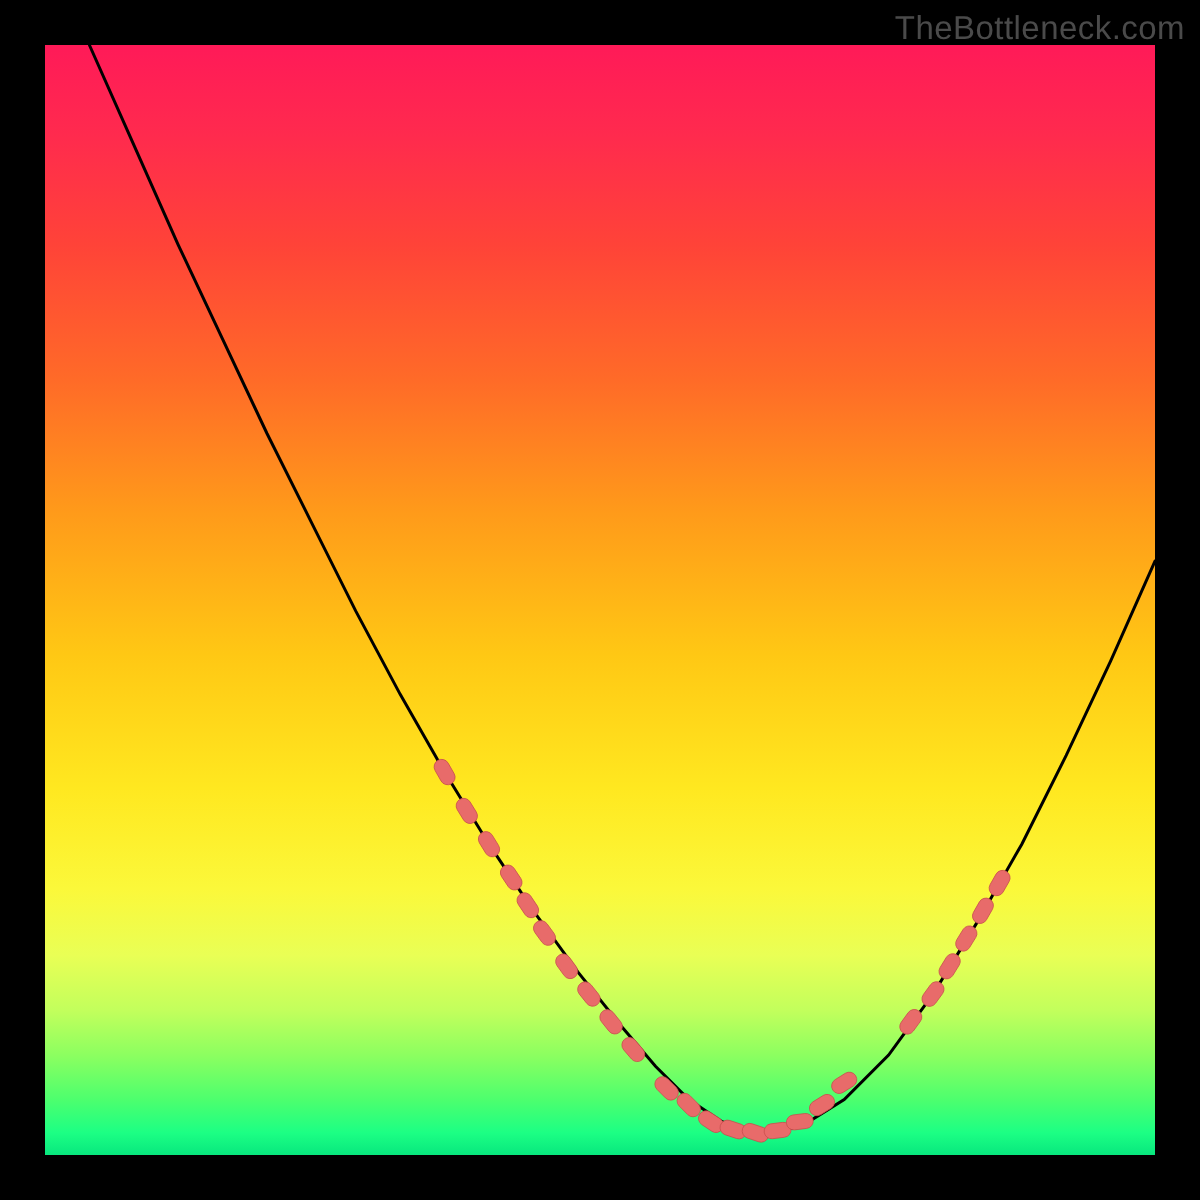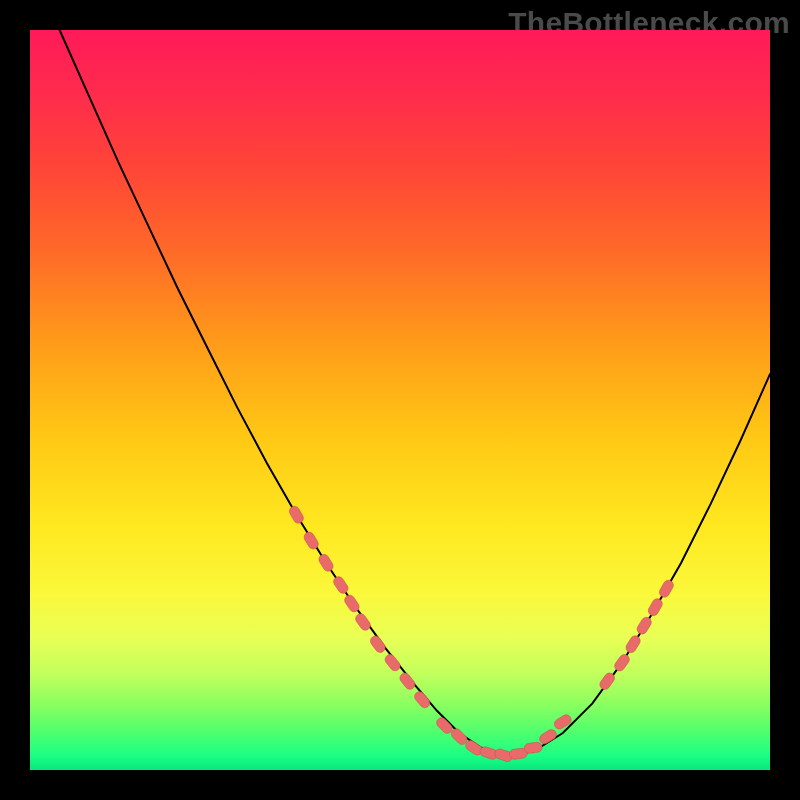--- a/index.html
+++ b/index.html
@@ -38,22 +38,22 @@
       #8cff60 91%,
       #4dff6e 95%,
       #1cff84 98%,
       #08e77e 100%);
   }
   .watermark {
     position: absolute;
     top: 6px;
     right: 10px;
     color: #4a4a4a;
-    font-size: 30px;
-    font-weight: 700;
+    font-size: 22px;
+    font-weight: 400;
     letter-spacing: 0.3px;
     user-select: none;
   }
   svg.curve {
     position: absolute;
     left: 0;
     top: 0;
     width: 740px;
     height: 740px;
     overflow: visible;

